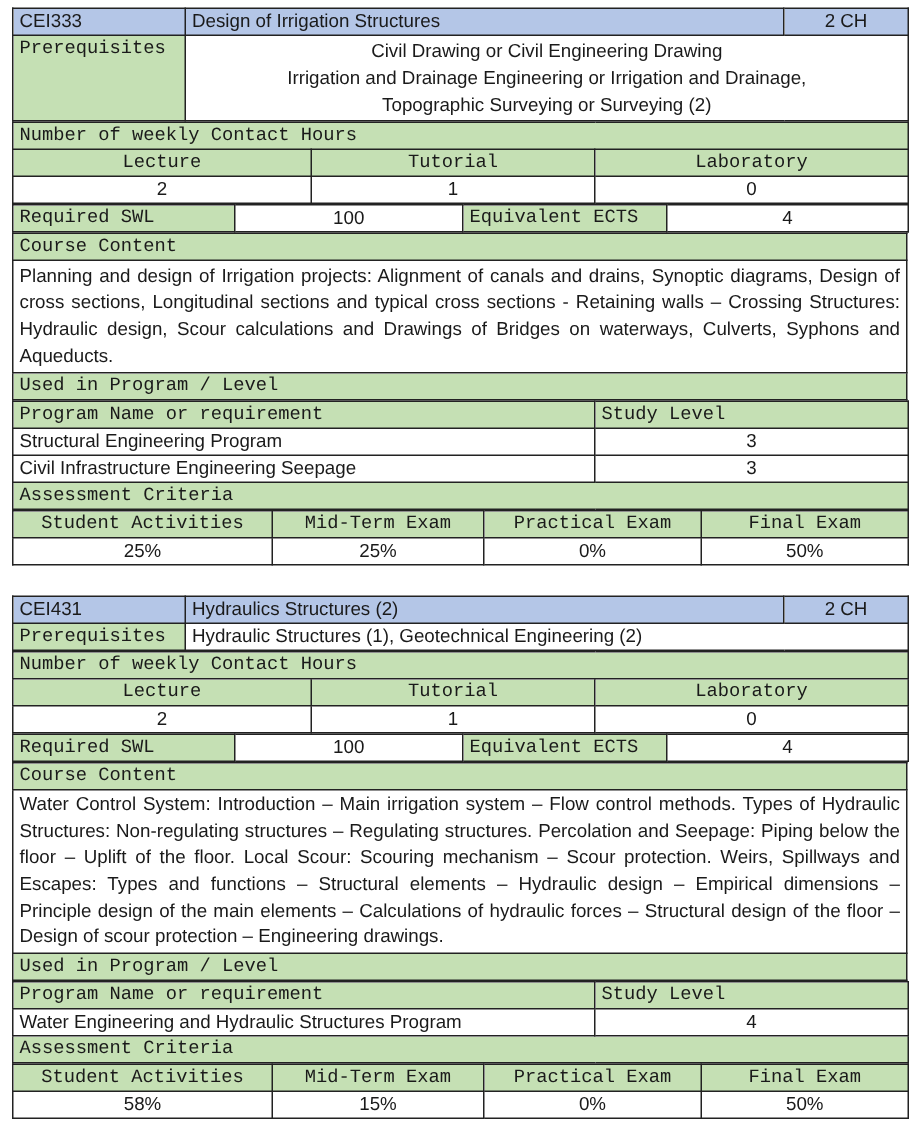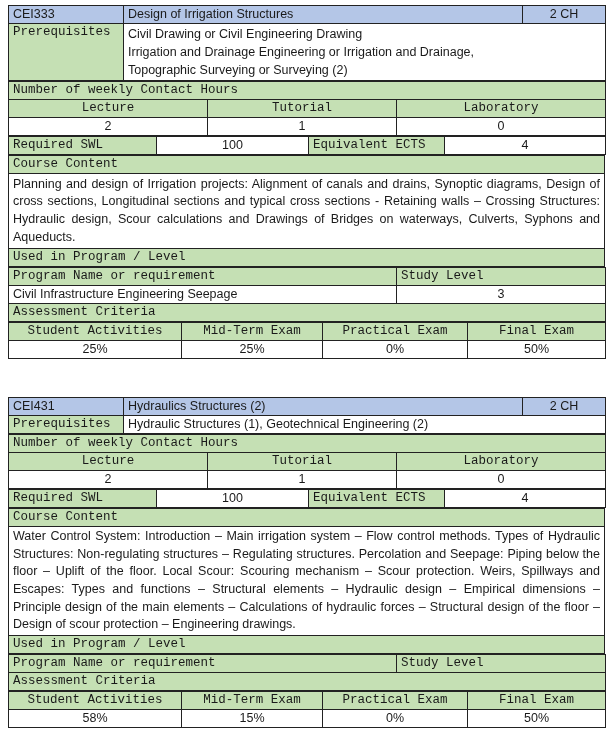--- a/index.html
+++ b/index.html
@@ -25,21 +25,21 @@
         <col style="width:83px">
       </colgroup>
     <tbody>
         <tr>
       <td class="blue">CEI333</td>
       <td class="blue">Design of Irrigation Structures</td>
       <td class="blue c">2 CH</td>
     </tr>
     <tr>
       <td class="green" style="vertical-align:top;">Prerequisites</td>
-      <td class="white wrap" colspan="2" style="line-height:18px;">
+      <td class="white wrap" colspan="2" style="line-height:18px;text-align:center;">
         <div>Civil Drawing or Civil Engineering Drawing</div>
         <div>Irrigation and Drainage Engineering or Irrigation and Drainage,</div>
         <div>Topographic Surveying or Surveying (2)</div>
       </td>
     </tr>
   </tbody>
     </table>
   <table>
     <colgroup>
         <col style="width:199px">
@@ -95,20 +95,24 @@
     <colgroup>
         <col style="width:388px">
         <col style="width:209px">
       </colgroup>
     <tbody>
         <tr>
       <td class="green">Program Name or requirement</td>
       <td class="green">Study Level</td>
     </tr>
     <tr>
+      <td class="white">Structural Engineering Program</td>
+      <td class="white c">3</td>
+    </tr>
+    <tr>
       <td class="white">Civil Infrastructure Engineering Seepage</td>
       <td class="white c">3</td>
     </tr>
     <tr>
           <td class="green" colspan="2">Assessment Criteria</td>
         </tr>
   </tbody>
     </table>
   <table>
     <colgroup>
@@ -208,20 +212,24 @@
     <colgroup>
         <col style="width:388px">
         <col style="width:209px">
       </colgroup>
     <tbody>
         <tr>
       <td class="green">Program Name or requirement</td>
       <td class="green">Study Level</td>
     </tr>
     <tr>
+      <td class="white">Water Engineering and Hydraulic Structures Program</td>
+      <td class="white c">4</td>
+    </tr>
+    <tr>
           <td class="green" colspan="2">Assessment Criteria</td>
         </tr>
   </tbody>
     </table>
   <table>
     <colgroup>
         <col style="width:173px">
         <col style="width:141px">
         <col style="width:145px">
         <col style="width:138px">

